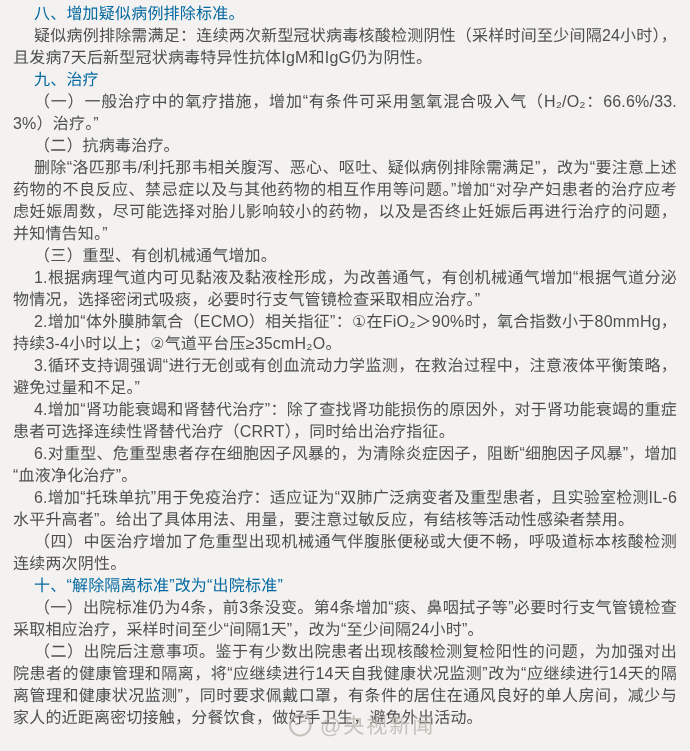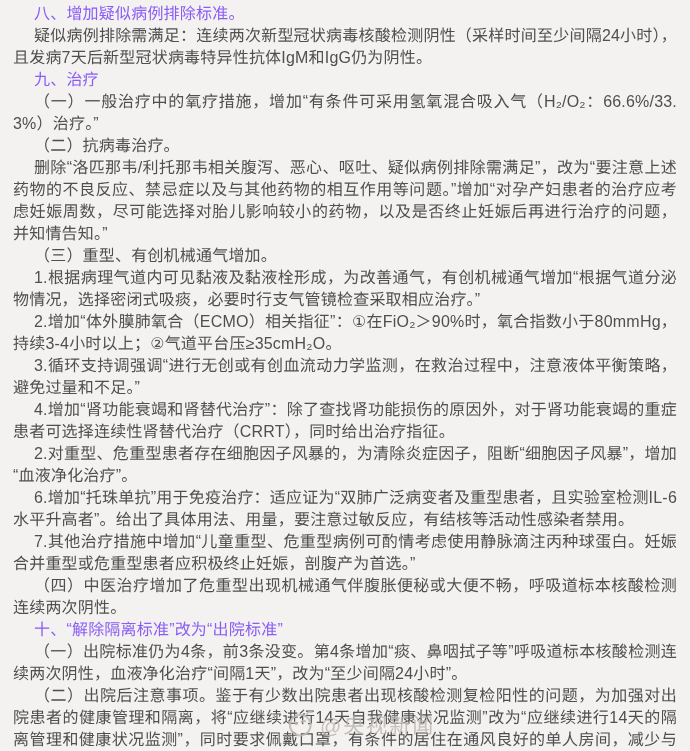--- a/index.html
+++ b/index.html
@@ -24,21 +24,21 @@
   }
   .para{
     font-size:16px;
     line-height:22px;
     text-align:justify;
     text-indent:21px;
     letter-spacing:0.2px;
     word-break:break-all;
   }
   .heading{
-    color:#8b5cf6;
+    color:#0369a1;
   }
   .watermark{
     position:absolute;
     left:286px;
     top:709px;
     display:flex;
     align-items:center;
     gap:4px;
     color:var(--wm);
     opacity:0.85;
@@ -63,26 +63,25 @@
   <p class="para">疑似病例排除需满足：连续两次新型冠状病毒核酸检测阴性（采样时间至少间隔24小时），且发病7天后新型冠状病毒特异性抗体IgM和IgG仍为阴性。</p>
   <p class="para heading">九、治疗</p>
   <p class="para">（一）一般治疗中的氧疗措施，增加“有条件可采用氢氧混合吸入气（H₂/O₂：66.6%/33.3%）治疗。”</p>
   <p class="para">（二）抗病毒治疗。</p>
   <p class="para">删除“洛匹那韦/利托那韦相关腹泻、恶心、呕吐、疑似病例排除需满足”，改为“要注意上述药物的不良反应、禁忌症以及与其他药物的相互作用等问题。”增加“对孕产妇患者的治疗应考虑妊娠周数，尽可能选择对胎儿影响较小的药物，以及是否终止妊娠后再进行治疗的问题，并知情告知。”</p>
   <p class="para">（三）重型、有创机械通气增加。</p>
   <p class="para">1.根据病理气道内可见黏液及黏液栓形成，为改善通气，有创机械通气增加“根据气道分泌物情况，选择密闭式吸痰，必要时行支气管镜检查采取相应治疗。”</p>
   <p class="para">2.增加“体外膜肺氧合（ECMO）相关指征”：①在FiO₂＞90%时，氧合指数小于80mmHg，持续3-4小时以上；②气道平台压≥35cmH₂O。</p>
   <p class="para">3.循环支持调强调“进行无创或有创血流动力学监测，在救治过程中，注意液体平衡策略，避免过量和不足。”</p>
   <p class="para">4.增加“肾功能衰竭和肾替代治疗”：除了查找肾功能损伤的原因外，对于肾功能衰竭的重症患者可选择连续性肾替代治疗（CRRT），同时给出治疗指征。</p>
-  <p class="para">2.对重型、危重型患者存在细胞因子风暴的，为清除炎症因子，阻断“细胞因子风暴”，增加“血液净化治疗”。</p>
+  <p class="para">6.对重型、危重型患者存在细胞因子风暴的，为清除炎症因子，阻断“细胞因子风暴”，增加“血液净化治疗”。</p>
   <p class="para">6.增加“托珠单抗”用于免疫治疗：适应证为“双肺广泛病变者及重型患者，且实验室检测IL-6水平升高者”。给出了具体用法、用量，要注意过敏反应，有结核等活动性感染者禁用。</p>
-  <p class="para">7.其他治疗措施中增加“儿童重型、危重型病例可酌情考虑使用静脉滴注丙种球蛋白。妊娠合并重型或危重型患者应积极终止妊娠，剖腹产为首选。”</p>
   <p class="para">（四）中医治疗增加了危重型出现机械通气伴腹胀便秘或大便不畅，呼吸道标本核酸检测连续两次阴性。</p>
   <p class="para heading">十、“解除隔离标准”改为“出院标准”</p>
-  <p class="para">（一）出院标准仍为4条，前3条没变。第4条增加“痰、鼻咽拭子等”呼吸道标本核酸检测连续两次阴性，血液净化治疗“间隔1天”，改为“至少间隔24小时”。</p>
+  <p class="para">（一）出院标准仍为4条，前3条没变。第4条增加“痰、鼻咽拭子等”必要时行支气管镜检查采取相应治疗，采样时间至少“间隔1天”，改为“至少间隔24小时”。</p>
   <p class="para">（二）出院后注意事项。鉴于有少数出院患者出现核酸检测复检阳性的问题，为加强对出院患者的健康管理和隔离，将“应继续进行14天自我健康状况监测”改为“应继续进行14天的隔离管理和健康状况监测”，同时要求佩戴口罩，有条件的居住在通风良好的单人房间，减少与家人的近距离密切接触，分餐饮食，做好手卫生，避免外出活动。</p>
 </div>
 
 <div class="watermark">
   <svg class="wm-icon" viewBox="0 0 32 32" fill="none" stroke="#beb8b1" stroke-width="2.2" stroke-linecap="round">
     <circle cx="15" cy="17" r="11"></circle>
     <circle cx="11" cy="15" r="1.4" fill="#beb8b1" stroke="none"></circle>
     <path d="M17 14 q2 -1.5 4 0"></path>
     <path d="M24 7 q3 -3 6 -1"></path>
   </svg>

